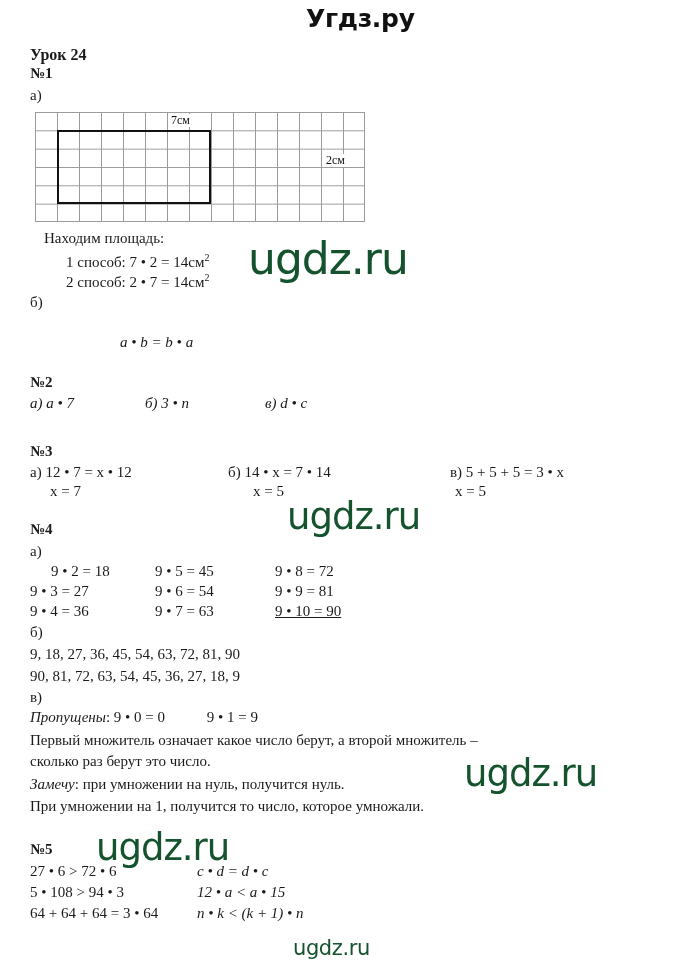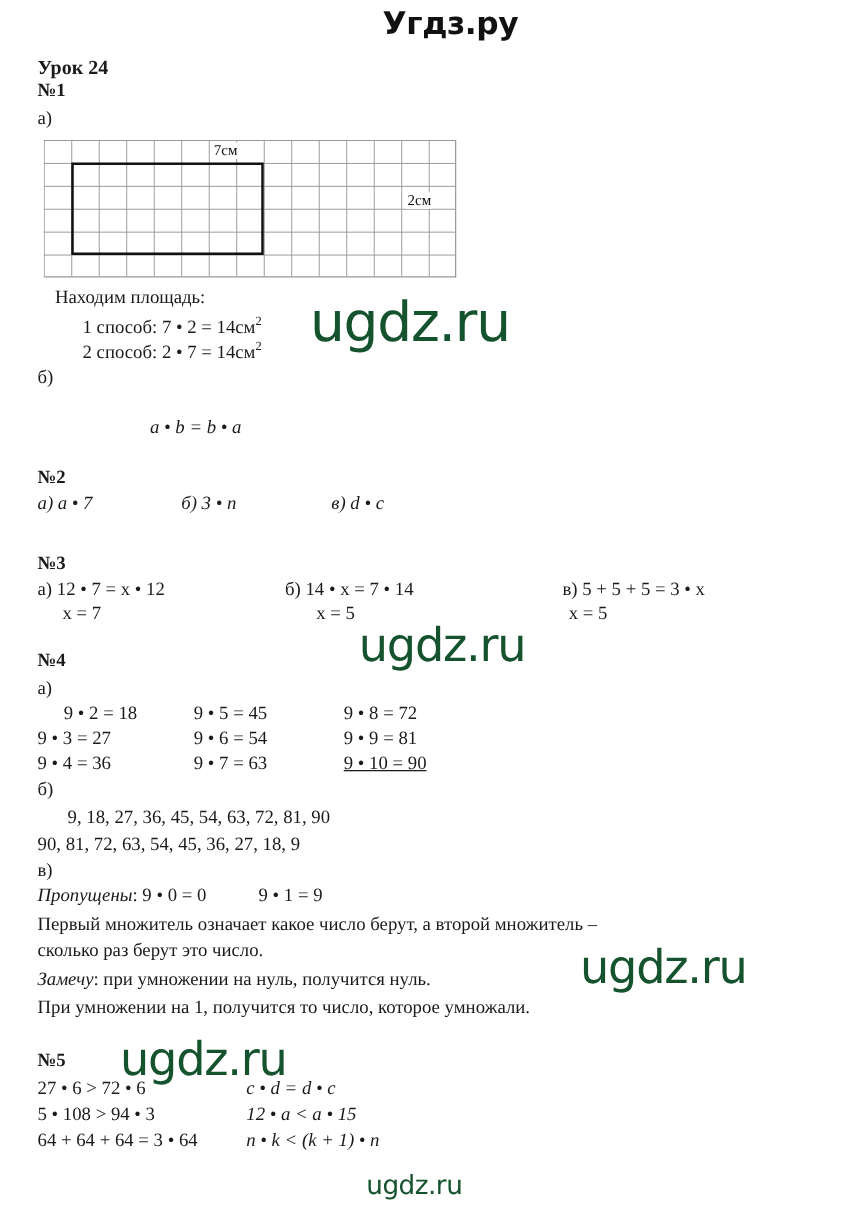--- a/index.html
+++ b/index.html
@@ -176,21 +176,21 @@
 
   <div class="txt" style="left:30px; top:582px;">9 • 3 = 27</div>
   <div class="txt" style="left:155px; top:582px;">9 • 6 = 54</div>
   <div class="txt" style="left:275px; top:582px;">9 • 9 = 81</div>
 
   <div class="txt" style="left:30px; top:602px;">9 • 4 = 36</div>
   <div class="txt" style="left:155px; top:602px;">9 • 7 = 63</div>
   <div class="txt" style="left:275px; top:602px;text-decoration:underline;">9 • 10 = 90</div>
 
   <div class="txt" style="left:30px; top:623px;">б)</div>
-  <div class="txt" style="left:30px; top:645px;margin-left:24px;">9, 18, 27, 36, 45, 54, 63, 72, 81, 90</div>
+  <div class="txt" style="left:30px; top:645px;">9, 18, 27, 36, 45, 54, 63, 72, 81, 90</div>
   <div class="txt" style="left:30px; top:667px;">90, 81, 72, 63, 54, 45, 36, 27, 18, 9</div>
   <div class="txt" style="left:30px; top:688px;">в)</div>
 
   <div class="txt" style="left:30px; top:708px;">
     <span class="ital">Пропущены</span><span>: 9 • 0 = 0</span>
     <span style="display:inline-block;width:38px"></span><span>9 • 1 = 9</span>
   </div>
 
   <div class="txt" style="left:30px; top:731px;">Первый  множитель  означает  какое  число  берут,  а  второй  множитель  –</div>
   <div class="txt" style="left:30px; top:752px;">сколько раз берут это число.</div>

